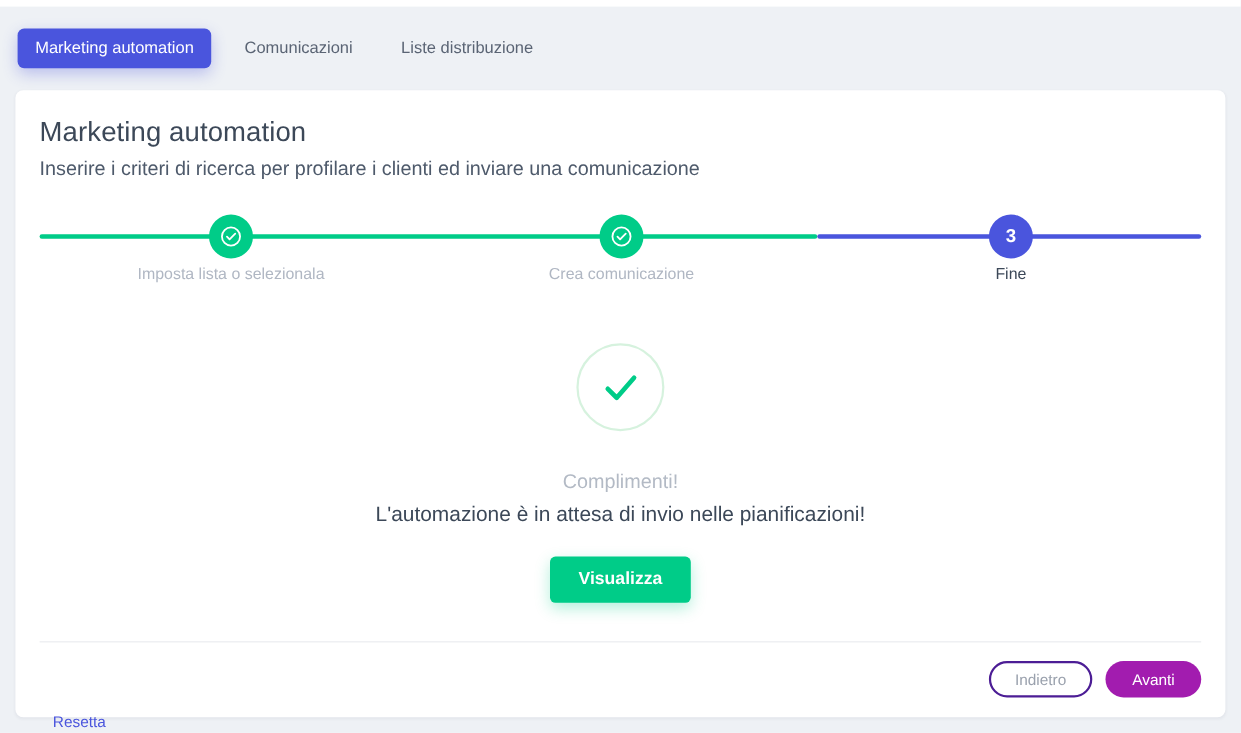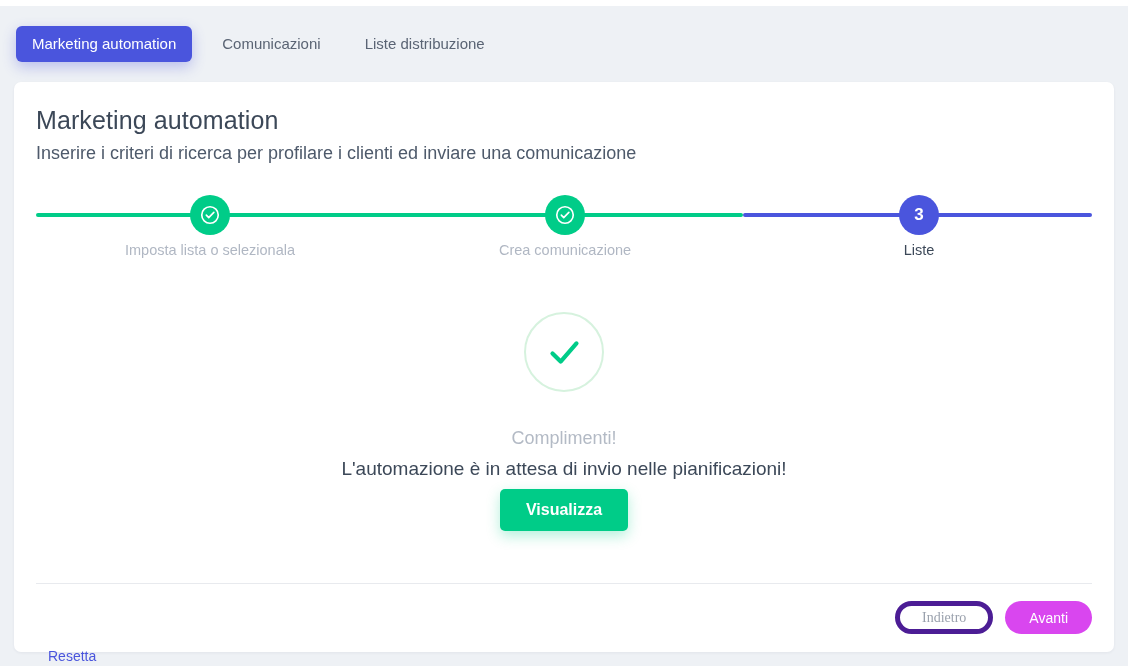--- a/index.html
+++ b/index.html
@@ -67,42 +67,42 @@
 
   
   .success { position: absolute; left: 0; top: 230px; width: 1100px; text-align: center; }
   .success-ring {
     width: 80px; height: 80px; margin: 0 auto; border-radius: 50%;
     border: 2px solid #d6f2de; display: flex; align-items: center; justify-content: center;
   }
   .congrats { margin-top: 36px; font-size: 18px; color: #b3bac5; }
   .msg { margin-top: 9px; font-size: 19px; color: #3c4858; }
   .view-btn {
-    margin-top: 9px; display: inline-block; border: none; cursor: pointer;
+    margin-top: 26px; display: inline-block; border: none; cursor: pointer;
     background: #00cc88; color: #ffffff; font-size: 16px; font-weight: 600;
     padding: 0 26px; height: 42px; line-height: 42px; border-radius: 5px;
     box-shadow: 0 5px 14px rgba(0,204,136,0.30);
     font-family: "Liberation Sans", sans-serif;
   }
 
   
   .divider { position: absolute; left: 22px; top: 501px; width: 1056px; height: 1px; background: #e8eaee; }
   .footer { position: absolute; left: 0; top: 501px; width: 1100px; height: 69px; }
   .reset-link {
     position: absolute; left: 34px; top: 28px; font-size: 14px;
     color: #4a55dd; cursor: pointer; text-decoration: none; margin-top: 37px;
   }
   .fbtns { position: absolute; right: 22px; top: 18px; display: flex; gap: 12px; align-items: center; }
   .btn-back {
-    background: #ffffff; border: 5px solid #4c1d95; color: #9aa1ad;
+    background: #ffffff; border: 2px solid #4c1d95; color: #9aa1ad;
     font-size: 14px; padding: 0 22px; height: 33px; border-radius: 17px; cursor: pointer;
-    font-family: Liberation Serif, serif;
+    font-family: Liberation Sans, sans-serif;
   }
   .btn-next {
-    background: #d946ef; border: none; color: #ffffff;
+    background: #a21caf; border: none; color: #ffffff;
     font-size: 14px; padding: 0 24px; height: 33px; border-radius: 17px; cursor: pointer;
     font-family: "Liberation Sans", sans-serif;
   }
 </style>
 </head>
 <body>
 
 <div class="page">
 
   <div class="topstrip"></div>
@@ -137,21 +137,21 @@
           <svg width="22" height="22" viewBox="0 0 24 24" fill="none" aria-hidden="true">
             <circle cx="12" cy="12" r="9" stroke="#ffffff" stroke-width="1.8"></circle>
             <path d="M8 12.2l2.6 2.6L16.2 9.2" stroke="#ffffff" stroke-width="1.8" stroke-linecap="round" stroke-linejoin="round"></path>
           </svg>
         </div>
         <div class="step-label muted">Crea comunicazione</div>
       </div>
 
       <div class="step" style="left:885px;">
         <div class="bubble current">3</div>
-        <div class="step-label active">Liste</div>
+        <div class="step-label active">Fine</div>
       </div>
     </div>
 
     <div class="success">
       <div class="success-ring">
         <svg width="46" height="46" viewBox="0 0 48 48" fill="none" aria-hidden="true">
           <path d="M12 25.5L20.5 34L37 15" stroke="#00cc88" stroke-width="4.4" stroke-linecap="round" stroke-linejoin="round"></path>
         </svg>
       </div>
       <div class="congrats">Complimenti!</div>

